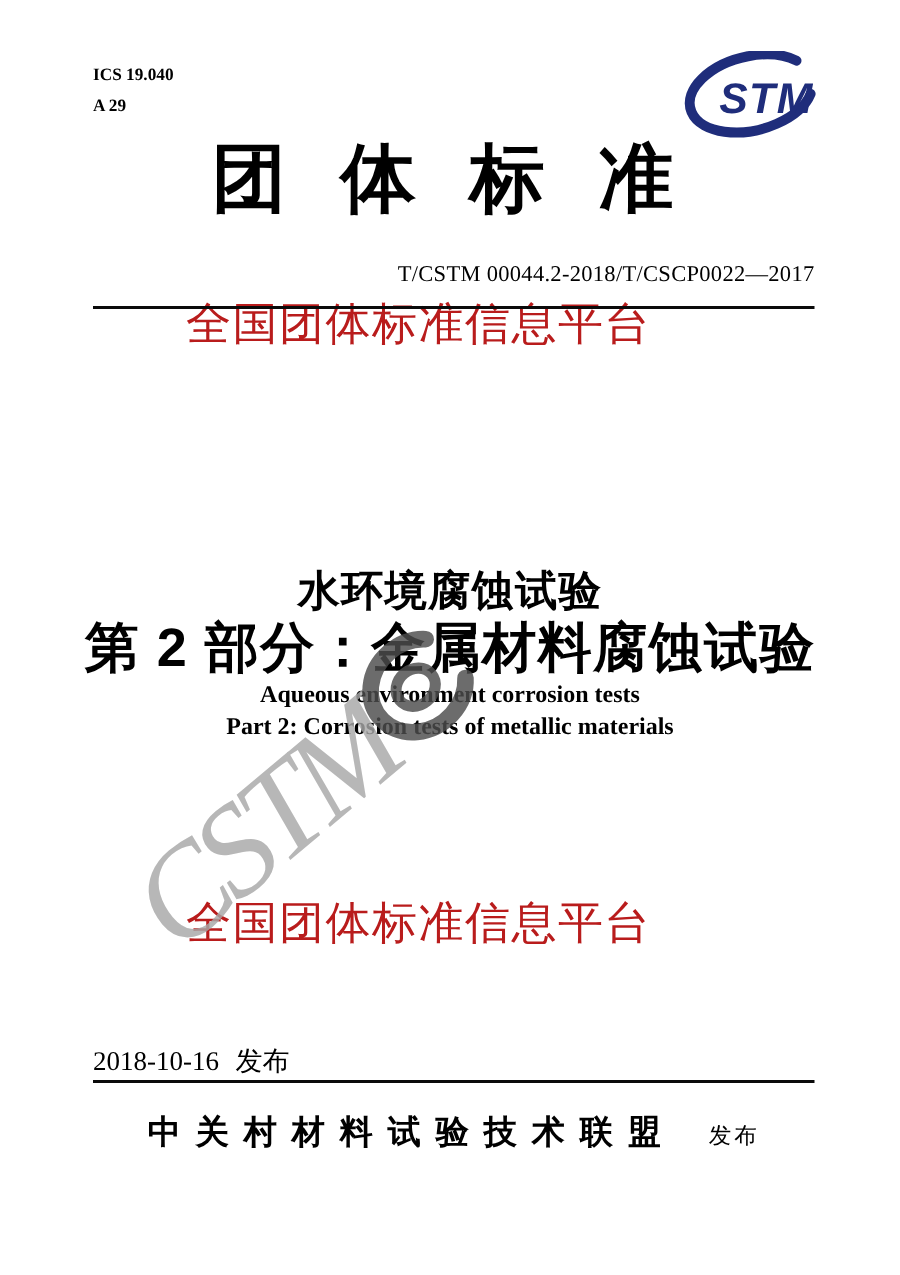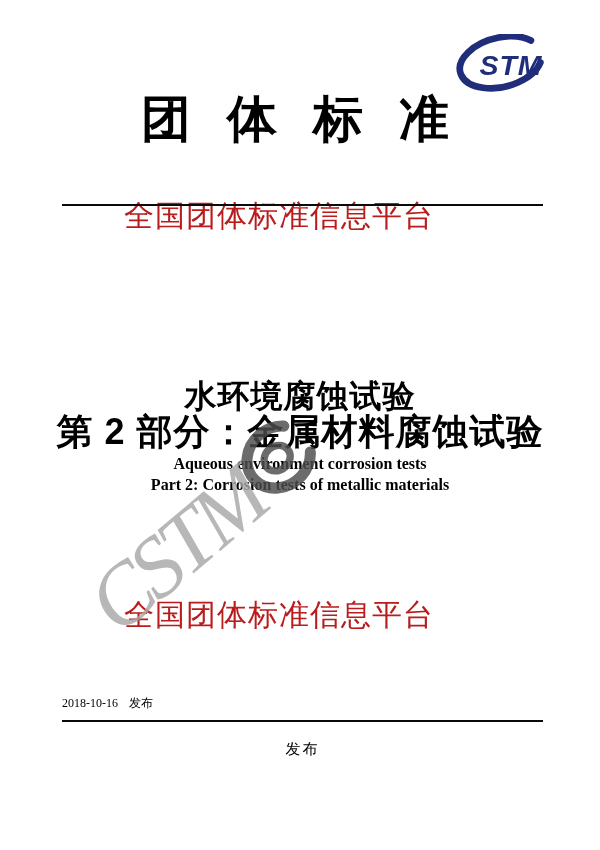--- a/index.html
+++ b/index.html
@@ -90,38 +90,38 @@
   .rule-bottom { top: 720px; }
 
   .cn-title {
     left: 0; right: 0;
     text-align: center;
     font-weight: bold;
     font-family: "Liberation Sans", "DejaVu Sans", sans-serif;
     letter-spacing: 1px;
     white-space: nowrap;
   }
-  .cn-title1 { top: 375px; font-size: 32px; }
+  .cn-title1 { top: 375px; font-size: 28px; }
   .cn-title2 { top: 408px; font-size: 36px; }
 
   .en-title {
     left: 0; right: 0;
     text-align: center;
     font-weight: bold;
     font-size: 16px;
     white-space: nowrap;
   }
   .en1 { top: 455px; }
   .en2 { top: 476px; }
 
   .footer-dates {
     left: 62px; right: 57px; top: 695px;
     display: flex;
     justify-content: space-between;
-    font-size: 12px;
+    font-size: 18px;
   }
   .date-label { margin-left: 11px; }
 
   .publisher-row {
     left: 62px; right: 57px; top: 740px;
     display: flex;
     justify-content: center;
     align-items: baseline;
     gap: 22px;
     white-space: nowrap;
@@ -137,30 +137,35 @@
   }
 </style>
 </head>
 <body>
 
 <div class="page">
 
   <div class="wm-platform wm-top">全国团体标准信息平台</div>
   <div class="wm-platform wm-bottom">全国团体标准信息平台</div>
 
+  <div class="layer ics-block">
+    <div>ICS 19.040</div>
+    <div>A 29</div>
+  </div>
 
   <div class="layer logo">
     <svg width="114" height="58" viewBox="0 0 120 60">
       <path d="M90 15 A44 26 0 1 0 94 40" fill="none" stroke="#1f2d7b" stroke-width="7" stroke-linecap="round" transform="rotate(-14 52 30)"></path>
       <text x="31" y="43" font-family="Liberation Sans, DejaVu Sans, sans-serif" font-size="30" font-weight="bold" font-style="italic" fill="#1f2d7b" letter-spacing="1">STM</text>
     </svg>
   </div>
 
   <div class="layer banner-title">团体标准</div>
 
+  <div class="layer std-number">T/CSTM 00044.2-2018/T/CSCP0022—2017</div>
   <div class="rule rule-top"></div>
 
   <div class="layer cn-title cn-title1">水环境腐蚀试验</div>
   <div class="layer cn-title cn-title2">第 2 部分：金属材料腐蚀试验</div>
 
   <div class="layer en-title en1">Aqueous environment corrosion tests</div>
   <div class="layer en-title en2">Part 2: Corrosion tests of metallic materials</div>
 
   <div class="wm-diag">
     <span class="wm-diag-text">CSTM</span>
@@ -171,16 +176,17 @@
   </div>
 
   <div class="layer footer-dates">
     <div class="date-left">
       <span>2018-10-16</span><span class="date-label">发布</span>
     </div>
   </div>
   <div class="rule rule-bottom"></div>
 
   <div class="layer publisher-row">
+    <span class="publisher-name">中关村材料试验技术联盟</span>
     <span class="publish-label">发布</span>
   </div>
 
 </div>
 
 </body></html>

